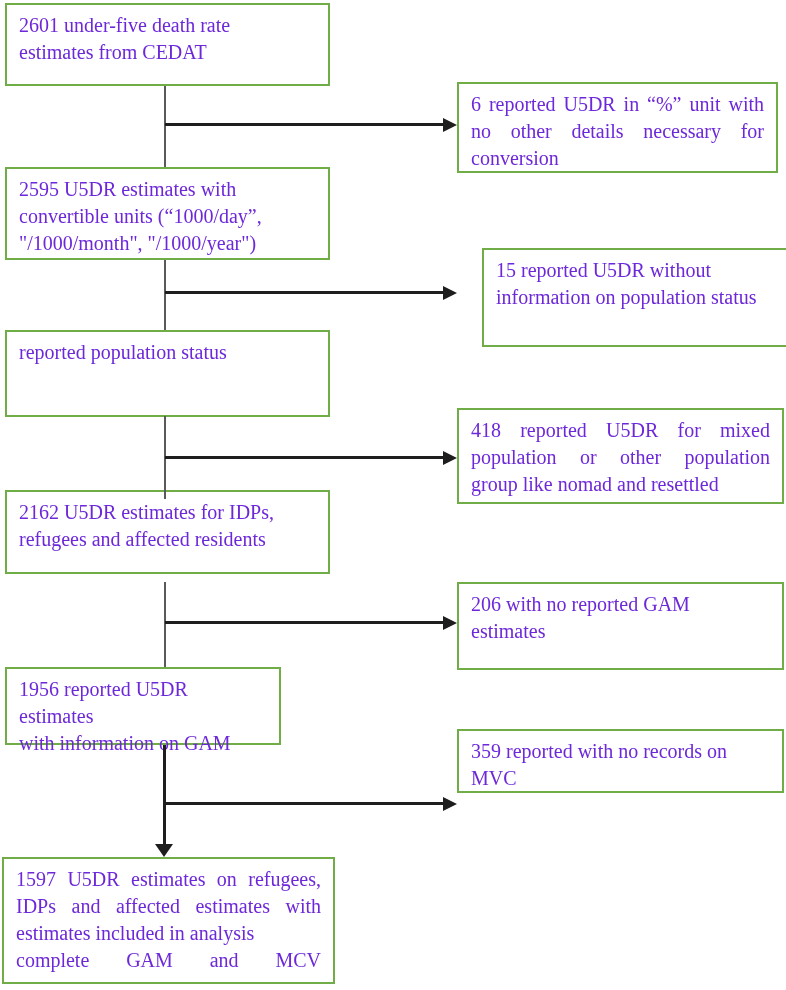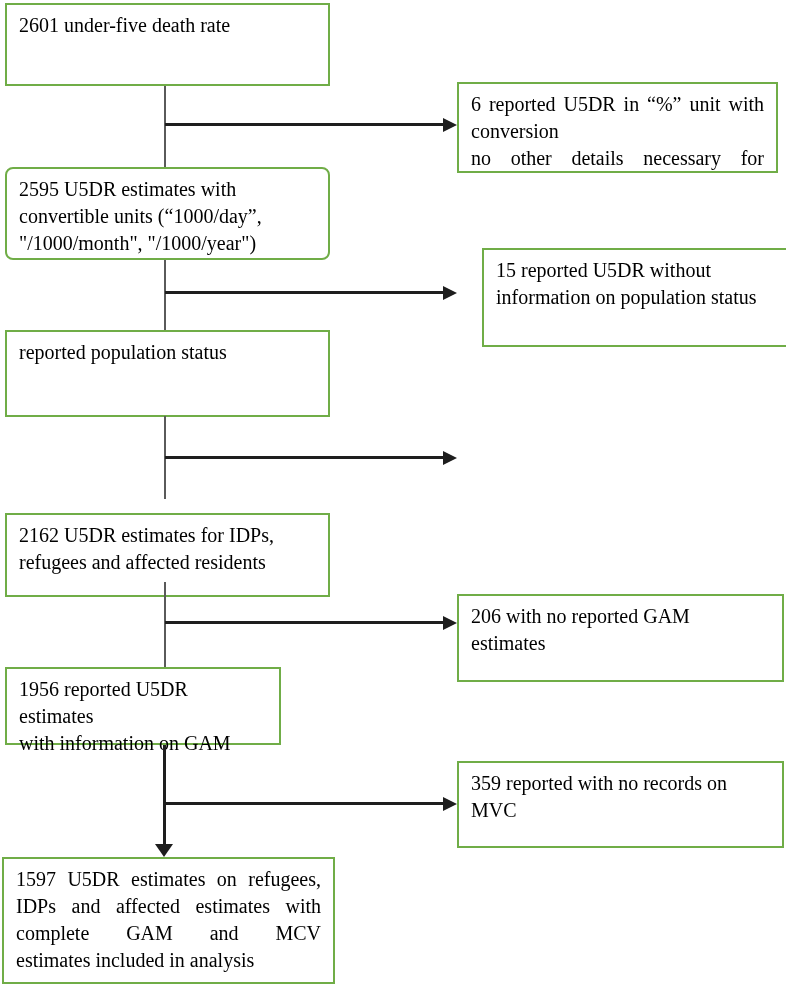--- a/index.html
+++ b/index.html
@@ -1,40 +1,40 @@
 <!DOCTYPE html>
 <html><head>
 <meta charset="utf-8">
 <style>
   html,body{margin:0;padding:0;background:#ffffff;}
   .canvas{
     position:relative;width:786px;height:990px;background:#ffffff;
     font-family:"Liberation Serif","DejaVu Serif",serif;
-    color:#000000;overflow:hidden;
+    color:#6d28d9;overflow:hidden;
   }
   .box{
     position:absolute;box-sizing:border-box;background:#ffffff;
     border:2px solid #70AD47;
     padding:7px 12px;font-size:20px;line-height:27px;
   }
   .line{text-align:left;}
   .line.jl{text-align:justify;text-align-last:justify;}
   
   .m0{left:5px;top:3px;width:325px;height:83px;}
-  .m1{left:5px;top:167px;width:325px;height:93px;border-radius:8px;}
+  .m1{left:5px;top:167px;width:325px;height:93px;}
   .m2{left:5px;top:330px;width:325px;height:87px;}
-  .m3{left:5px;top:513px;width:325px;height:84px;}
+  .m3{left:5px;top:490px;width:325px;height:84px;}
   .m4{left:5px;top:667px;width:276px;height:78px;}
   .m5{left:2px;top:857px;width:333px;height:127px;}
   
   .e0{left:457px;top:82px;width:321px;height:91px;}
   .e1{left:482px;top:248px;width:327px;height:99px;}
   .e2{left:457px;top:408px;width:327px;height:96px;}
-  .e3{left:457px;top:582px;width:327px;height:88px;margin-top:12px;}
-  .e4{left:457px;top:761px;width:327px;height:87px;}
+  .e3{left:457px;top:582px;width:327px;height:88px;}
+  .e4{left:457px;top:729px;width:327px;height:64px;}
   
   .vseg{position:absolute;left:164px;width:2px;background:#5a5a5a;}
   .v0{top:86px;height:81px;}
   .v1{top:260px;height:70px;}
   .v2{top:416px;height:83px;}
   .v3{top:582px;height:85px;}
   
   .vfinal{position:absolute;left:163px;width:3px;background:#1e1e1e;top:745px;height:101px;}
   .vhead{position:absolute;left:155px;top:844px;width:0;height:0;
     border-left:9px solid transparent;border-right:9px solid transparent;
@@ -50,20 +50,21 @@
   .h3{top:621px;} .a3{top:616px;}
   .h4{top:802px;} .a4{top:797px;}
 </style>
 </head>
 <body>
 
 <div class="canvas">
 
   <div class="box m0">
     <div class="line">2601 under-five death rate</div>
+    <div class="line">estimates from CEDAT</div>
   </div>
 
   <div class="box m1">
     <div class="line">2595 U5DR estimates with</div>
     <div class="line">convertible units (“1000/day”,</div>
     <div class="line">"/1000/month", "/1000/year")</div>
   </div>
 
   <div class="box m2">
     <div class="line">reported population status</div>
@@ -75,35 +76,40 @@
   </div>
 
   <div class="box m4">
     <div class="line">1956 reported U5DR estimates</div>
     <div class="line">with information on GAM</div>
   </div>
 
   <div class="box m5">
     <div class="line jl">1597 U5DR estimates on refugees,</div>
     <div class="line jl">IDPs and affected estimates with</div>
+    <div class="line">estimates included in analysis</div>
     <div class="line jl">complete GAM and MCV</div>
-    <div class="line">estimates included in analysis</div>
   </div>
 
   <div class="box e0">
     <div class="line jl">6 reported U5DR in “%” unit with</div>
+    <div class="line jl">no other details necessary for</div>
     <div class="line">conversion</div>
-    <div class="line jl">no other details necessary for</div>
   </div>
 
   <div class="box e1">
     <div class="line">15 reported U5DR without</div>
     <div class="line">information on population status</div>
   </div>
 
+  <div class="box e2">
+    <div class="line jl">418 reported U5DR for mixed</div>
+    <div class="line jl">population or other population</div>
+    <div class="line">group like nomad and resettled</div>
+  </div>
 
   <div class="box e3">
     <div class="line">206 with no reported GAM</div>
     <div class="line">estimates</div>
   </div>
 
   <div class="box e4">
     <div class="line">359 reported with no records on</div>
     <div class="line">MVC</div>
   </div>

